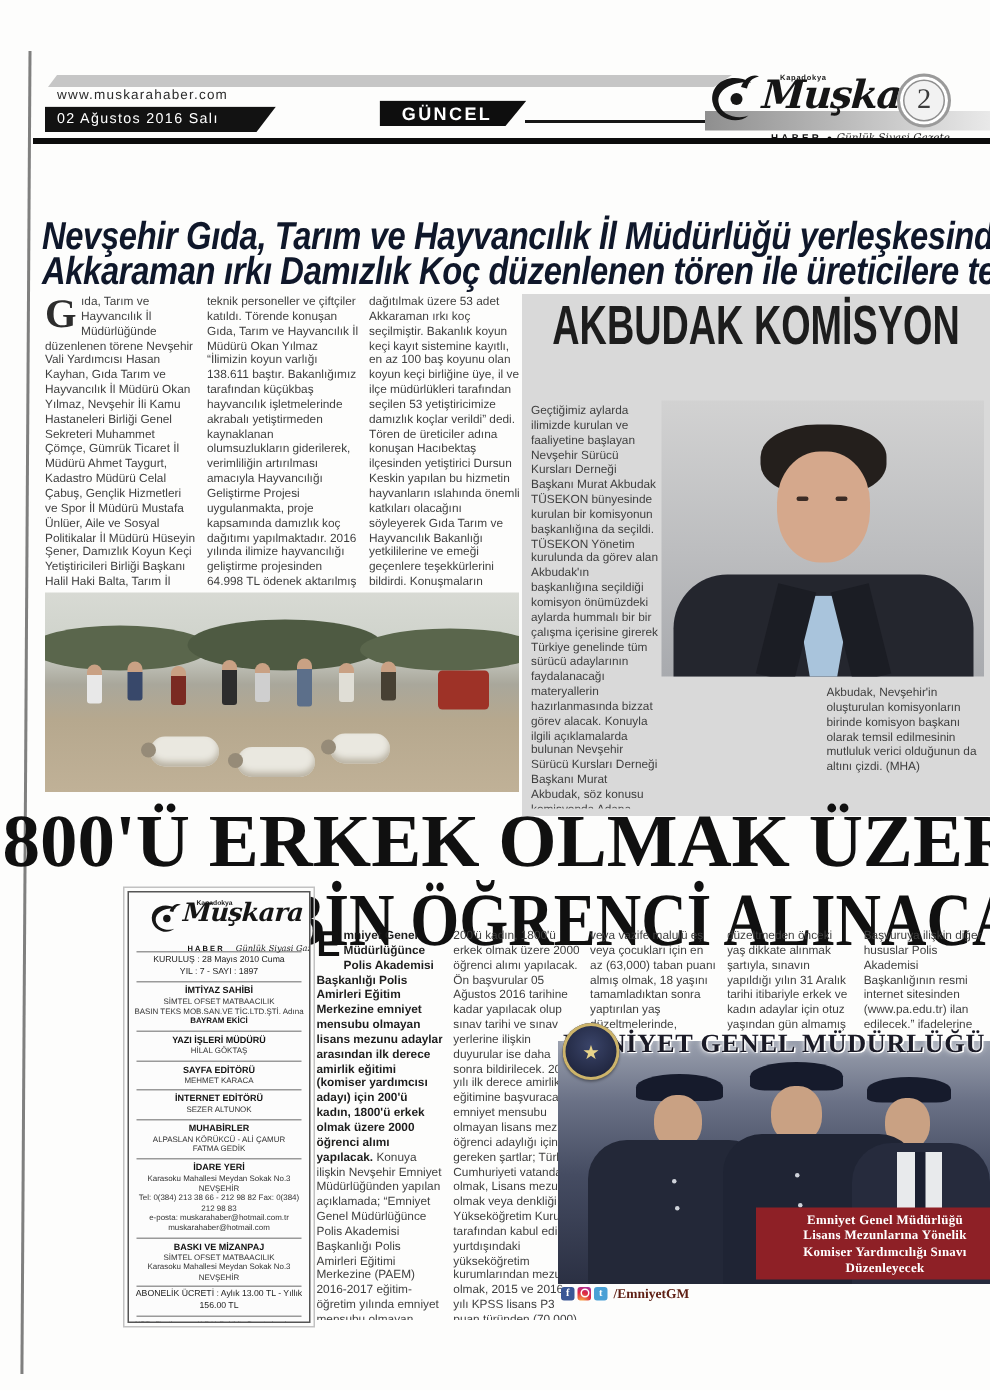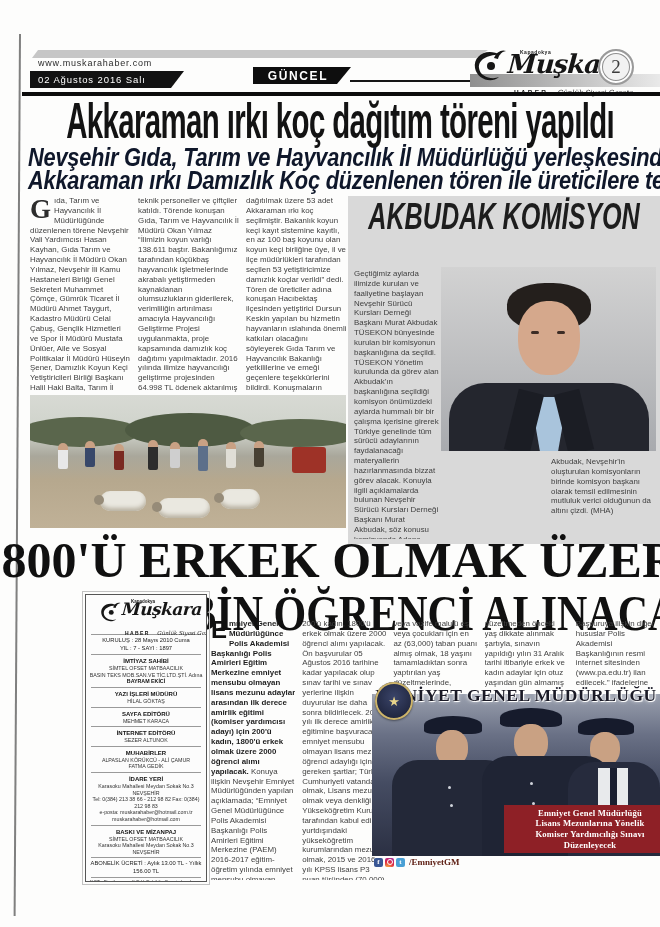--- a/index.html
+++ b/index.html
@@ -60,21 +60,21 @@
   .treeband{position:absolute;border-radius:50%;background:#5a664c;}
   .person{position:absolute;width:10px;height:26px;border-radius:5px 5px 2px 2px;}
   .sheep{position:absolute;width:46px;height:20px;background:#eae8e0;border-radius:10px;
          box-shadow:inset 0 -3px 4px #b9b2a2;}
   .sheep::before{content:"";position:absolute;left:-6px;top:4px;width:10px;height:10px;
                  border-radius:50%;background:#968b78;}
   .redmachine{position:absolute;background:#9e3227;border-radius:3px;}
 
   
   .a2-panel{position:absolute;left:348px;top:196px;width:312px;height:348px;background:#d9d9d9;}
-  .a2-headline{position:absolute;left:0;top:5px;width:100%;text-align:center;font-style:italic;}
+  .a2-headline{position:absolute;left:0;top:5px;width:100%;text-align:center;}
   .a2-headline div{display:flex;justify-content:center;line-height:31px;}
   .a2-headline span{font-size:36px;font-weight:bold;color:#1d1d1d;white-space:nowrap;
                     transform:scaleX(.7) scaleY(1.02);letter-spacing:0;}
   .a2-col1{position:absolute;left:6px;top:73px;width:85px;height:270px;overflow:hidden;}
   .photo2{position:absolute;left:93px;top:71px;width:215px;height:184px;overflow:hidden;
           background:linear-gradient(180deg,#d2d2d2 0%,#bcbdbf 55%,#a8aaae 100%);}
   .p2-hair{position:absolute;left:66px;top:16px;width:84px;height:48px;background:#241f1c;border-radius:45%;}
   .p2-face{position:absolute;left:77px;top:34px;width:62px;height:74px;background:#d5a88c;border-radius:46%;}
   .p2-eye{position:absolute;top:64px;width:8px;height:3px;background:#3c2c25;border-radius:2px;}
   .p2-suit{position:absolute;left:8px;bottom:-4px;width:200px;height:72px;background:#24262e;
@@ -167,23 +167,20 @@
     </svg>
     <span class="logo-region">Kapadokya</span>
     <span class="logo-name">Muşkara</span>
     <span class="logo-bottom">
       <span class="logo-sub">HABER</span><span class="logo-dot">●</span><span class="logo-tag">Günlük Siyasi Gazete</span>
     </span>
   </div>
   <div class="page-num">2</div>
   <div class="main-rule"></div>
 
-  <div class="a1-headline">
-    <span>Akkaraman ırkı koç dağıtım töreni yapıldı</span>
-  </div>
   <div class="a1-sub">
     <div><span>Nevşehir Gıda, Tarım ve Hayvancılık İl Müdürlüğü yerleşkesinde,</span></div>
     <div><span>Akkaraman ırkı Damızlık Koç düzenlenen tören ile üreticilere teslim edildi.</span></div>
   </div>
   <div class="a1-cols">
     <div class="col bodytxt">
       <span class="dropcap">G</span><span>ıda, Tarım ve Hayvancılık İl Müdürlüğünde düzenlenen törene Nevşehir Vali Yardımcısı Hasan Kayhan, Gıda Tarım ve Hayvancılık İl Müdürü Okan Yılmaz, Nevşehir İli Kamu Hastaneleri Birliği Genel Sekreteri Muhammet Çömçe, Gümrük Ticaret İl Müdürü Ahmet Taygurt, Kadastro Müdürü Celal Çabuş, Gençlik Hizmetleri ve Spor İl Müdürü Mustafa Ünlüer, Aile ve Sosyal Politikalar İl Müdürü Hüseyin Şener, Damızlık Koyun Keçi Yetiştiricileri Birliği Başkanı Halil Haki Balta, Tarım İl Müdür Yardımcısı Gürol Çetin, İl Müdür Yardımcısı Necmettin Sapmaz, şube müdürleri,</span>
     </div>
     <div class="col bodytxt">teknik personeller ve çiftçiler katıldı. Törende konuşan Gıda, Tarım ve Hayvancılık İl Müdürü Okan Yılmaz “İlimizin koyun varlığı 138.611 baştır. Bakanlığımız tarafından küçükbaş hayvancılık işletmelerinde akrabalı yetiştirmeden kaynaklanan olumsuzlukların giderilerek, verimliliğin artırılması amacıyla Hayvancılığı Geliştirme Projesi uygulanmakta, proje kapsamında damızlık koç dağıtımı yapılmaktadır. 2016 yılında ilimize hayvancılığı geliştirme projesinden 64.998 TL ödenek aktarılmış ve %25 yetiştirici %75 devlet katkılı olmak üzere İl Müdürlüğümüz tarafından Sivas Ulaş Tarım İşletmesinden yetiştiricilere</div>
     <div class="col bodytxt">dağıtılmak üzere 53 adet Akkaraman ırkı koç seçilmiştir. Bakanlık koyun keçi kayıt sistemine kayıtlı, en az 100 baş koyunu olan koyun keçi birliğine üye, il ve ilçe müdürlükleri tarafından seçilen 53 yetiştiricimize damızlık koçlar verildi” dedi. Tören de üreticiler adına konuşan Hacıbektaş ilçesinden yetiştirici Dursun Keskin yapılan bu hizmetin hayvanların ıslahında önemli katkıları olacağını söyleyerek Gıda Tarım ve Hayvancılık Bakanlığı yetkililerine ve emeği geçenlere teşekkürlerini bildirdi. Konuşmaların ardından üreticilere damızlık koçlar teslim edildi. Mehmet Karaca</div>

